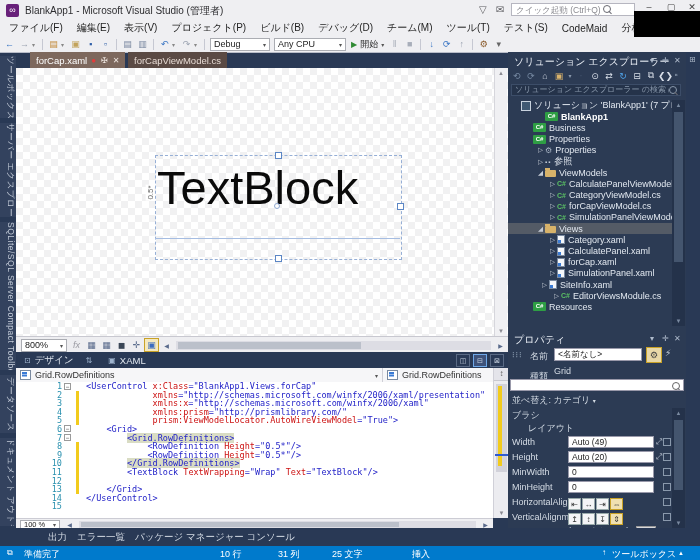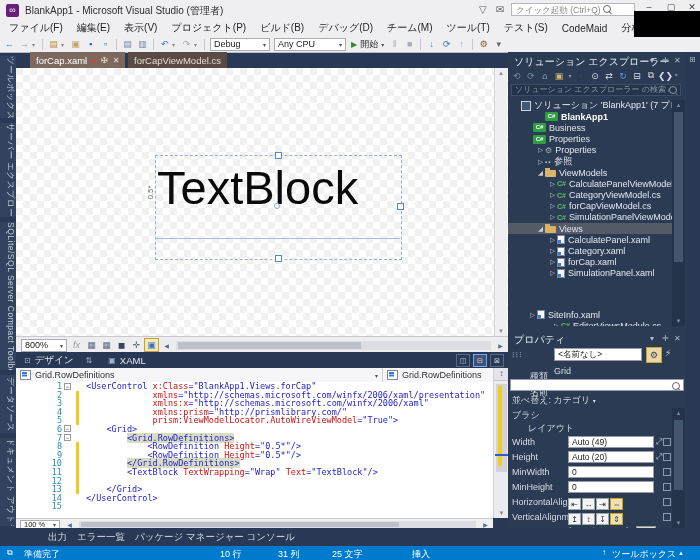--- a/index.html
+++ b/index.html
@@ -446,38 +446,38 @@
             <span class="tlb">SimulationPanelViewModel.cs</span>
           </div>
           <div class="trow sel" style="padding-left: 28px;">
             <span class="tar">◢</span>
             <span class="tic ic-folder"></span>
             <span class="tlb">Views</span>
           </div>
           <div class="trow" style="padding-left: 40px;">
             <span class="tar">▷</span>
             <span class="tic ic-xaml"></span>
+            <span class="tlb">Category.xaml</span>
+          </div>
+          <div class="trow" style="padding-left: 40px;">
+            <span class="tar">▷</span>
+            <span class="tic ic-xaml"></span>
             <span class="tlb">CalculatePanel.xaml</span>
-          </div>
-          <div class="trow" style="padding-left: 40px;">
-            <span class="tar">▷</span>
-            <span class="tic ic-xaml"></span>
-            <span class="tlb">Category.xaml</span>
           </div>
           <div class="trow" style="padding-left: 40px;">
             <span class="tar">▷</span>
             <span class="tic ic-xaml"></span>
             <span class="tlb">forCap.xaml</span>
           </div>
           <div class="trow" style="padding-left: 40px;">
             <span class="tar">▷</span>
             <span class="tic ic-xaml"></span>
             <span class="tlb">SimulationPanel.xaml</span>
           </div>
-          <div class="trow" style="padding-left: 20px; margin-top: 30px;">
+          <div class="trow" style="padding-left: 32px;">
             <span class="tar">▷</span>
             <span class="tic ic-xaml"></span>
             <span class="tlb">SiteInfo.xaml</span>
           </div>
           <div class="trow" style="padding-left: 44px;">
             <span class="tar">▷</span>
             <span class="tic ic-cs">C#</span>
             <span class="tlb">EditorViewsModule.cs</span>
           </div>
           <div class="trow" style="padding-left: 16px;">
@@ -492,21 +492,21 @@
         <div class="scroll-arrow" style="position:absolute;bottom:2px;color:#7A8AA0;">▼</div>
       </div>
     </div>
 
     <div class="abs" style="left:0;top:278px;width:178px;height:198px;">
       <div class="abs panel-title" style="left:6px;top:3px;">プロパティ</div>
       <span class="abs pt-ic" style="left:142px;top:4px;">▾</span>
       <span class="abs pt-ic" style="left:154px;top:4px;">✛</span>
       <span class="abs pt-ic" style="left:166px;top:4px;">✕</span>
       <span class="abs" style="left:4px;top:20px;font-size:8px;color:#8FA0B5;letter-spacing:1px;">⁝⁝⁝</span>
-      <span class="abs plabel" style="left:22px;top:20px;margin-top:36px;">名前</span>
+      <span class="abs plabel" style="left:22px;top:20px;">名前</span>
       <div class="abs pinput" style="left:46px;top:18px;width:88px;height:13px;">&lt;名前なし&gt;</div>
       <span class="abs gold-btn" style="left:138px;top:17px;width:14px;height:14px;text-align:center;font-size:9px;color:#444;line-height:14px;">⚙</span>
       <span class="abs" style="left:157px;top:18px;font-size:9px;color:#C8D0DC;">⚡</span>
       <span class="abs plabel" style="left:22px;top:40px;">種類</span>
       <span class="abs plabel" style="left:46px;top:36px;">Grid</span>
       <div class="abs pinput" style="left:2px;top:49px;width:174px;height:12px;">
         <span class="mag" style="position:absolute;right:3px;top:2px;border-color:#666;"></span>
       </div>
       <span class="abs plabel" style="left:4px;top:64px;"><span>並べ替え: カテゴリ</span> <span style="font-size:6px;">▾</span></span>
       <div class="abs sect" style="left:4px;top:79px;">ブラシ</div>

